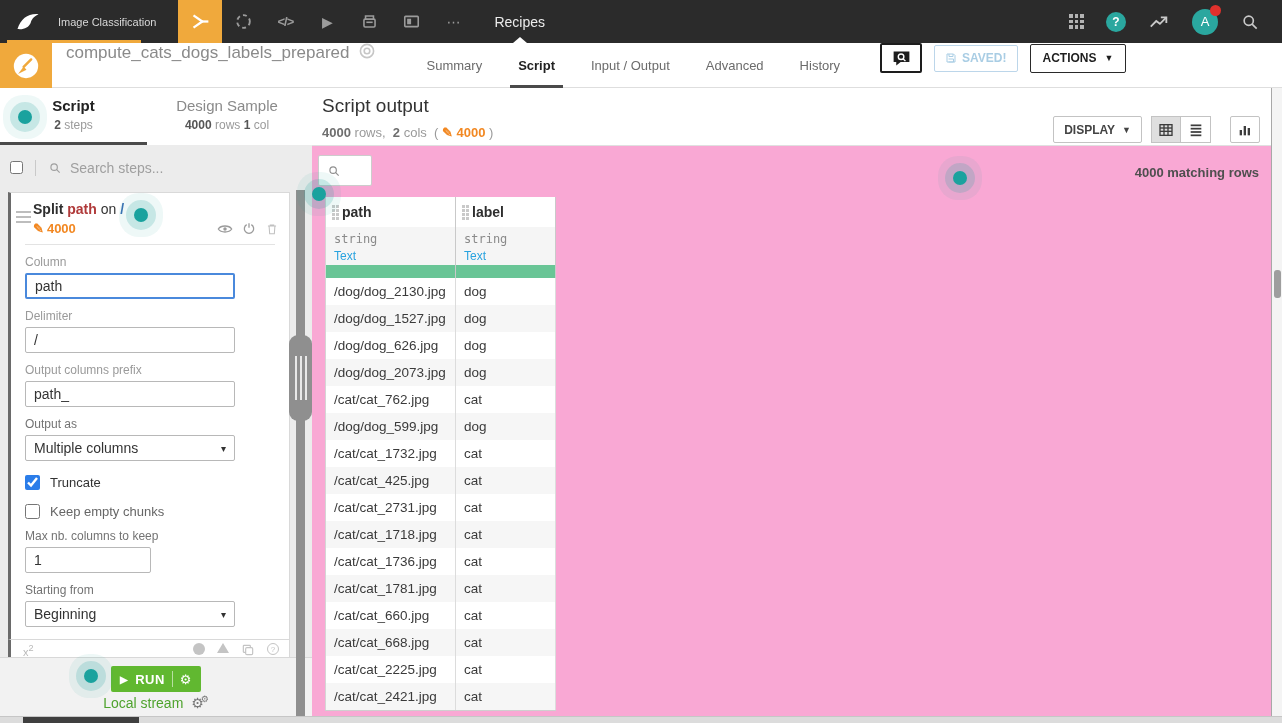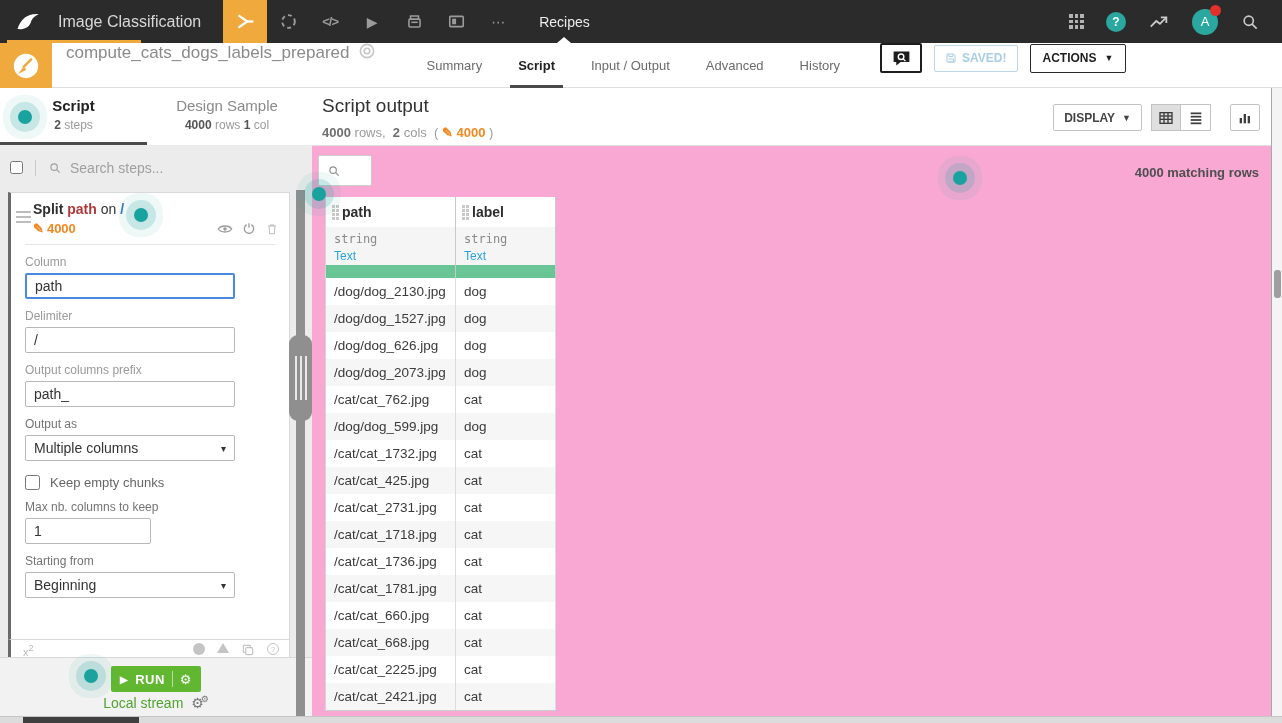--- a/index.html
+++ b/index.html
@@ -3,21 +3,21 @@
 <meta charset="utf-8">
 <style>
   * { box-sizing: border-box; margin: 0; padding: 0; }
   html,body { width:1282px; height:723px; overflow:hidden; }
   body { font-family:"Liberation Sans", sans-serif; background:#efefef; position:relative; }
   svg { display:block; }
 
   
   #topnav { position:absolute; left:0; top:0; width:1282px; height:43px; background:#2b2b2b; display:flex; align-items:center; }
   .tn-logo { width:30px; margin-left:14px; }
-  .tn-project { color:#d8d8d8; font-size:16px; margin-left:14px; white-space:nowrap; }
+  .tn-project { color:#d8d8d8; font-size:11px; margin-left:14px; white-space:nowrap; }
   .tn-tile { width:44px; height:43px; margin-left:22px; background:#F0A93C; display:flex; align-items:center; justify-content:center; }
   .tn-ic { width:42px; height:43px; display:flex; align-items:center; justify-content:center; color:#9b9b9b; font-size:14px; }
   .tn-ic.code { font-size:13px; letter-spacing:-1px; font-weight:bold; }
   .tn-page { position:relative; margin-left:16px; color:#ececec; font-size:14px; padding:0 4px; height:43px; display:flex; align-items:center; }
   .tn-caret { position:absolute; left:50%; bottom:0; transform:translateX(-50%); width:0; height:0; border-left:7px solid transparent; border-right:7px solid transparent; border-bottom:6px solid #ffffff; }
   .tn-spacer { flex:1; }
   .tn-right { display:flex; align-items:center; gap:22px; margin-right:22px; }
   .grid-icon { width:15px; height:15px; display:grid; grid-template-columns:repeat(3,1fr); grid-template-rows:repeat(3,1fr); gap:2px; }
   .grid-icon i { background:#b3b3b3; }
   .help-badge { width:20px; height:20px; border-radius:50%; background:#2AA79F; color:#fff; font-size:12px; font-weight:bold; display:flex; align-items:center; justify-content:center; }
@@ -102,21 +102,21 @@
   .lp-grip { position:absolute; left:-7px; top:145px; width:23px; height:86px; background:#8f8f8f; border-radius:9px; display:flex; align-items:center; justify-content:center; gap:3px; }
   .lp-grip i { width:2px; height:44px; background:#e8e8e8; }
 
   
   #main { position:absolute; left:312px; top:88px; width:959px; height:628px; background:#f9a8d4; }
   .mo-header { position:absolute; left:0; top:0; width:959px; height:58px; background:#fff; border-bottom:1px solid #e0e0e0; }
   .mo-title { position:absolute; left:10px; top:7px; font-size:19px; color:#333; }
   .mo-meta { position:absolute; left:10px; top:37px; font-size:13px; color:#9a9a9a;text-align:center; }
   .mo-meta b { color:#6e6e6e; }
   .mo-meta .obadge { color:#F28822; font-weight:bold; }
-  .mo-controls { position:absolute; right:11px; top:16px; display:flex; align-items:center; gap:9px; }
+  .mo-controls { position:absolute; right:11px; top:28px; display:flex; align-items:center; gap:9px; }
   .display-btn { height:27px; padding:0 10px; background:#fff; border:1px solid #c3c3c3; border-radius:2px; font-size:12px; font-weight:bold; color:#444; display:flex; align-items:center; gap:7px; font-family:"Liberation Sans",sans-serif; }
   .viewgroup { display:flex; }
   .vbtn { width:30px; height:27px; background:#fff; border:1px solid #c3c3c3; display:flex; align-items:center; justify-content:center; }
   .viewgroup .vbtn + .vbtn { border-left:none; }
   .vbtn.active { background:#dfdfdf; }
   .vbtn.solo { border-radius:2px; margin-left:10px; }
   .mo-toolbar { position:absolute; left:0; top:58px; width:959px; height:51px; }
   .tsearch { position:absolute; left:6px; top:9px; width:54px; height:31px; background:#fff; border:1px solid #ccc; border-radius:2px; display:flex; align-items:center; padding-left:8px; }
   .matching { position:absolute; right:12px; top:19px; font-size:13px; font-weight:bold; color:#4f4f4f; }
 
@@ -330,20 +330,24 @@
 
     <label class="flabel">Output columns prefix</label>
     <input class="finput" value="path_" style="">
 
     <label class="flabel dark">Output as</label>
     <div class="fselect">
       <span>Multiple columns</span>
       <span class="sel-caret">▾</span>
     </div>
 
+    <div class="chkrow">
+      <input type="checkbox" checked="" style="">
+      <span class="chklabel">Truncate</span>
+    </div>
     <div class="chkrow">
       <input type="checkbox" style="">
       <span class="chklabel light">Keep empty chunks</span>
     </div>
 
     <label class="flabel dark">Max nb. columns to keep</label>
     <input class="finput narrow" value="1" style="">
 
     <label class="flabel dark">Starting from</label>
     <div class="fselect">

